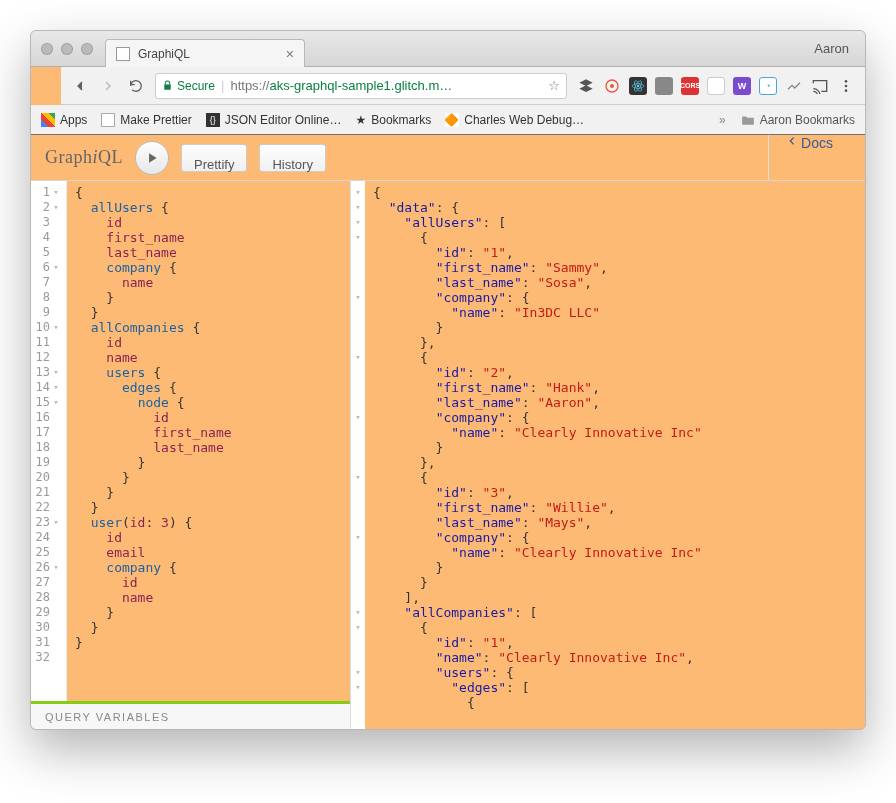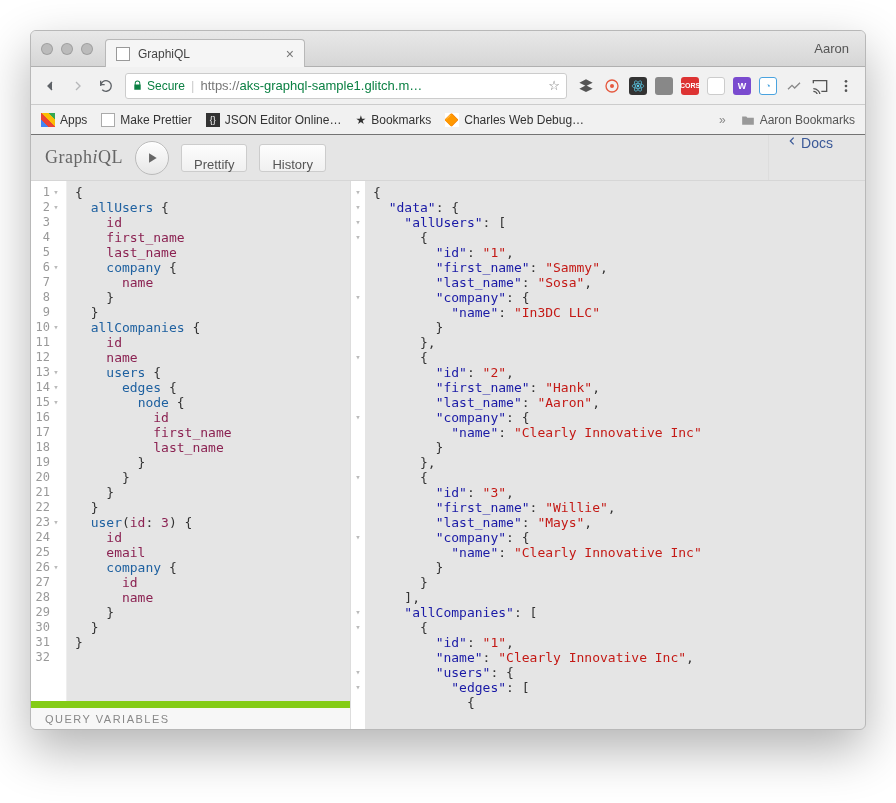--- a/index.html
+++ b/index.html
@@ -1,28 +1,28 @@
 <!DOCTYPE html>
 <html><head>
 <meta charset="utf-8">
 <style>
 * { box-sizing: border-box; margin: 0; padding: 0; }
 body { font-family: -apple-system, BlinkMacSystemFont, "Segoe UI", Helvetica, Arial, sans-serif; font-size: 13px; background: #fff; }
 .window { width: 896px; height: 803px; margin: 0; padding: 30px; }
-.chrome { border: 1px solid #b8b8b8; border-radius: 6px; overflow: hidden; box-shadow: 0 20px 50px rgba(0,0,0,0.3); background: #e5e5e5; height: 700px; display: flex; flex-direction: column; }
+.chrome { border: 1px solid #b8b8b8; border-radius: 6px; overflow: hidden; box-shadow: 0 20px 50px rgba(0,0,0,0.3); background: #fdba74; height: 700px; display: flex; flex-direction: column; }
 .titlebar { height: 36px; background: linear-gradient(#e8e8e8,#d6d6d6); display: flex; align-items: center; padding: 0 10px; border-bottom: 1px solid #b0b0b0; position: relative; }
 .traffic { display: flex; gap: 8px; }
 .tlight { width: 12px; height: 12px; border-radius: 50%; background: #bbb; border: 0.5px solid rgba(0,0,0,0.15); }
 .tabrow { display: flex; margin-left: 12px; align-items: flex-end; height: 100%; }
 .tab { background: #f5f5f5; border: 1px solid #b8b8b8; border-bottom: none; border-radius: 4px 4px 0 0; height: 28px; display: flex; align-items: center; padding: 0 10px; gap: 8px; min-width: 200px; position: relative; top: 1px; }
 .tab .pageicon { width: 14px; height: 14px; border: 1px solid #999; background: #fff; }
 .tab-title { color: #444; font-size: 12px; }
 .tab-close { color: #777; font-size: 14px; margin-left: auto; }
 .username { margin-left: auto; color: #555; font-size: 13px; padding-right: 6px; }
-.navbar { height: 38px; background: #f1f1f1; border-bottom: 1px solid #ccc; display: flex; align-items: center; padding: 0 10px; gap: 10px; }
+.navbar { height: 38px; background: #f1f1f1; border-bottom: 1px solid #ccc; display: flex; align-items: center; padding: 0 10px; gap: 10px; margin-left: 30px; }
 .navicon { width: 18px; height: 18px; display: flex; align-items: center; justify-content: center; color: #5f6368; }
 .addr { flex: 1; display: flex; align-items: center; height: 26px; background: #fff; border: 1px solid #ccc; border-radius: 3px; padding: 0 6px; gap: 6px; font-size: 13px; color: #333; }
 .secure { color: #0b8043; font-size: 12px; display: flex; align-items: center; gap: 4px; }
 .urltext { color: #333; display: flex; align-items: center; overflow: hidden; white-space: nowrap; }
 .urlhost { color: #0b8043; }
 .star { color: #777; margin-left: auto; }
 .ext { display: flex; gap: 8px; align-items: center; }
 .ext-sq { width: 18px; height: 18px; border-radius: 3px; display: flex; align-items: center; justify-content: center; font-size: 9px; color: #fff; font-weight: bold; }
 .bookbar { height: 30px; background: #f1f1f1; border-bottom: 1px solid #737373; display: flex; align-items: center; padding: 0 10px; gap: 14px; font-size: 12px; color: #333; }
 .bm { display: flex; align-items: center; gap: 5px; }
@@ -42,21 +42,21 @@
 .pane.left { width: 320px; border-right: 1px solid #ddd; }
 .pane.right { flex: 1; }
 .code { font-family: Consolas, Menlo, monospace; font-size: 13px; line-height: 15px; display: flex; overflow: hidden; flex: 1; }
 .gutter { width: 36px; background: #fff; color: #999; text-align: right; padding: 4px 6px 4px 0; border-right: 1px solid #eee; font-size: 12px; }
 .gutter .ln { height: 15px; display: flex; justify-content: flex-end; align-items: center; gap: 2px; }
 .fold { color: #bbb; font-size: 9px; width: 8px; text-align: center; }
 .src { padding: 4px 8px; white-space: pre; color: #333; overflow: auto; }
 .src .key { color: #1f61a0; }
 .src .attr { color: #8b2252; }
 .src .arg { color: #8b2252; }
-.qv { border-top: 7px solid #84cc16; height: 28px; display: flex; align-items: center; padding: 0 14px; color: #888; font-size: 11px; letter-spacing: 1.5px; background: #f7f7f7; }
+.qv { border-top: 3px solid #84cc16; height: 28px; display: flex; align-items: center; padding: 0 14px; color: #888; font-size: 11px; letter-spacing: 1.5px; background: #f7f7f7; }
 .rgutter { width: 14px; background: #fff; color: #bbb; padding-top: 4px; }
 .rgutter .ln { height: 15px; display:flex; justify-content:center; }
 .prop { color: #1a1aa6; }
 .val { color: #c41a16; }
 </style>
 </head>
 <body>
 <div class="window">
 <div class="chrome">
 

